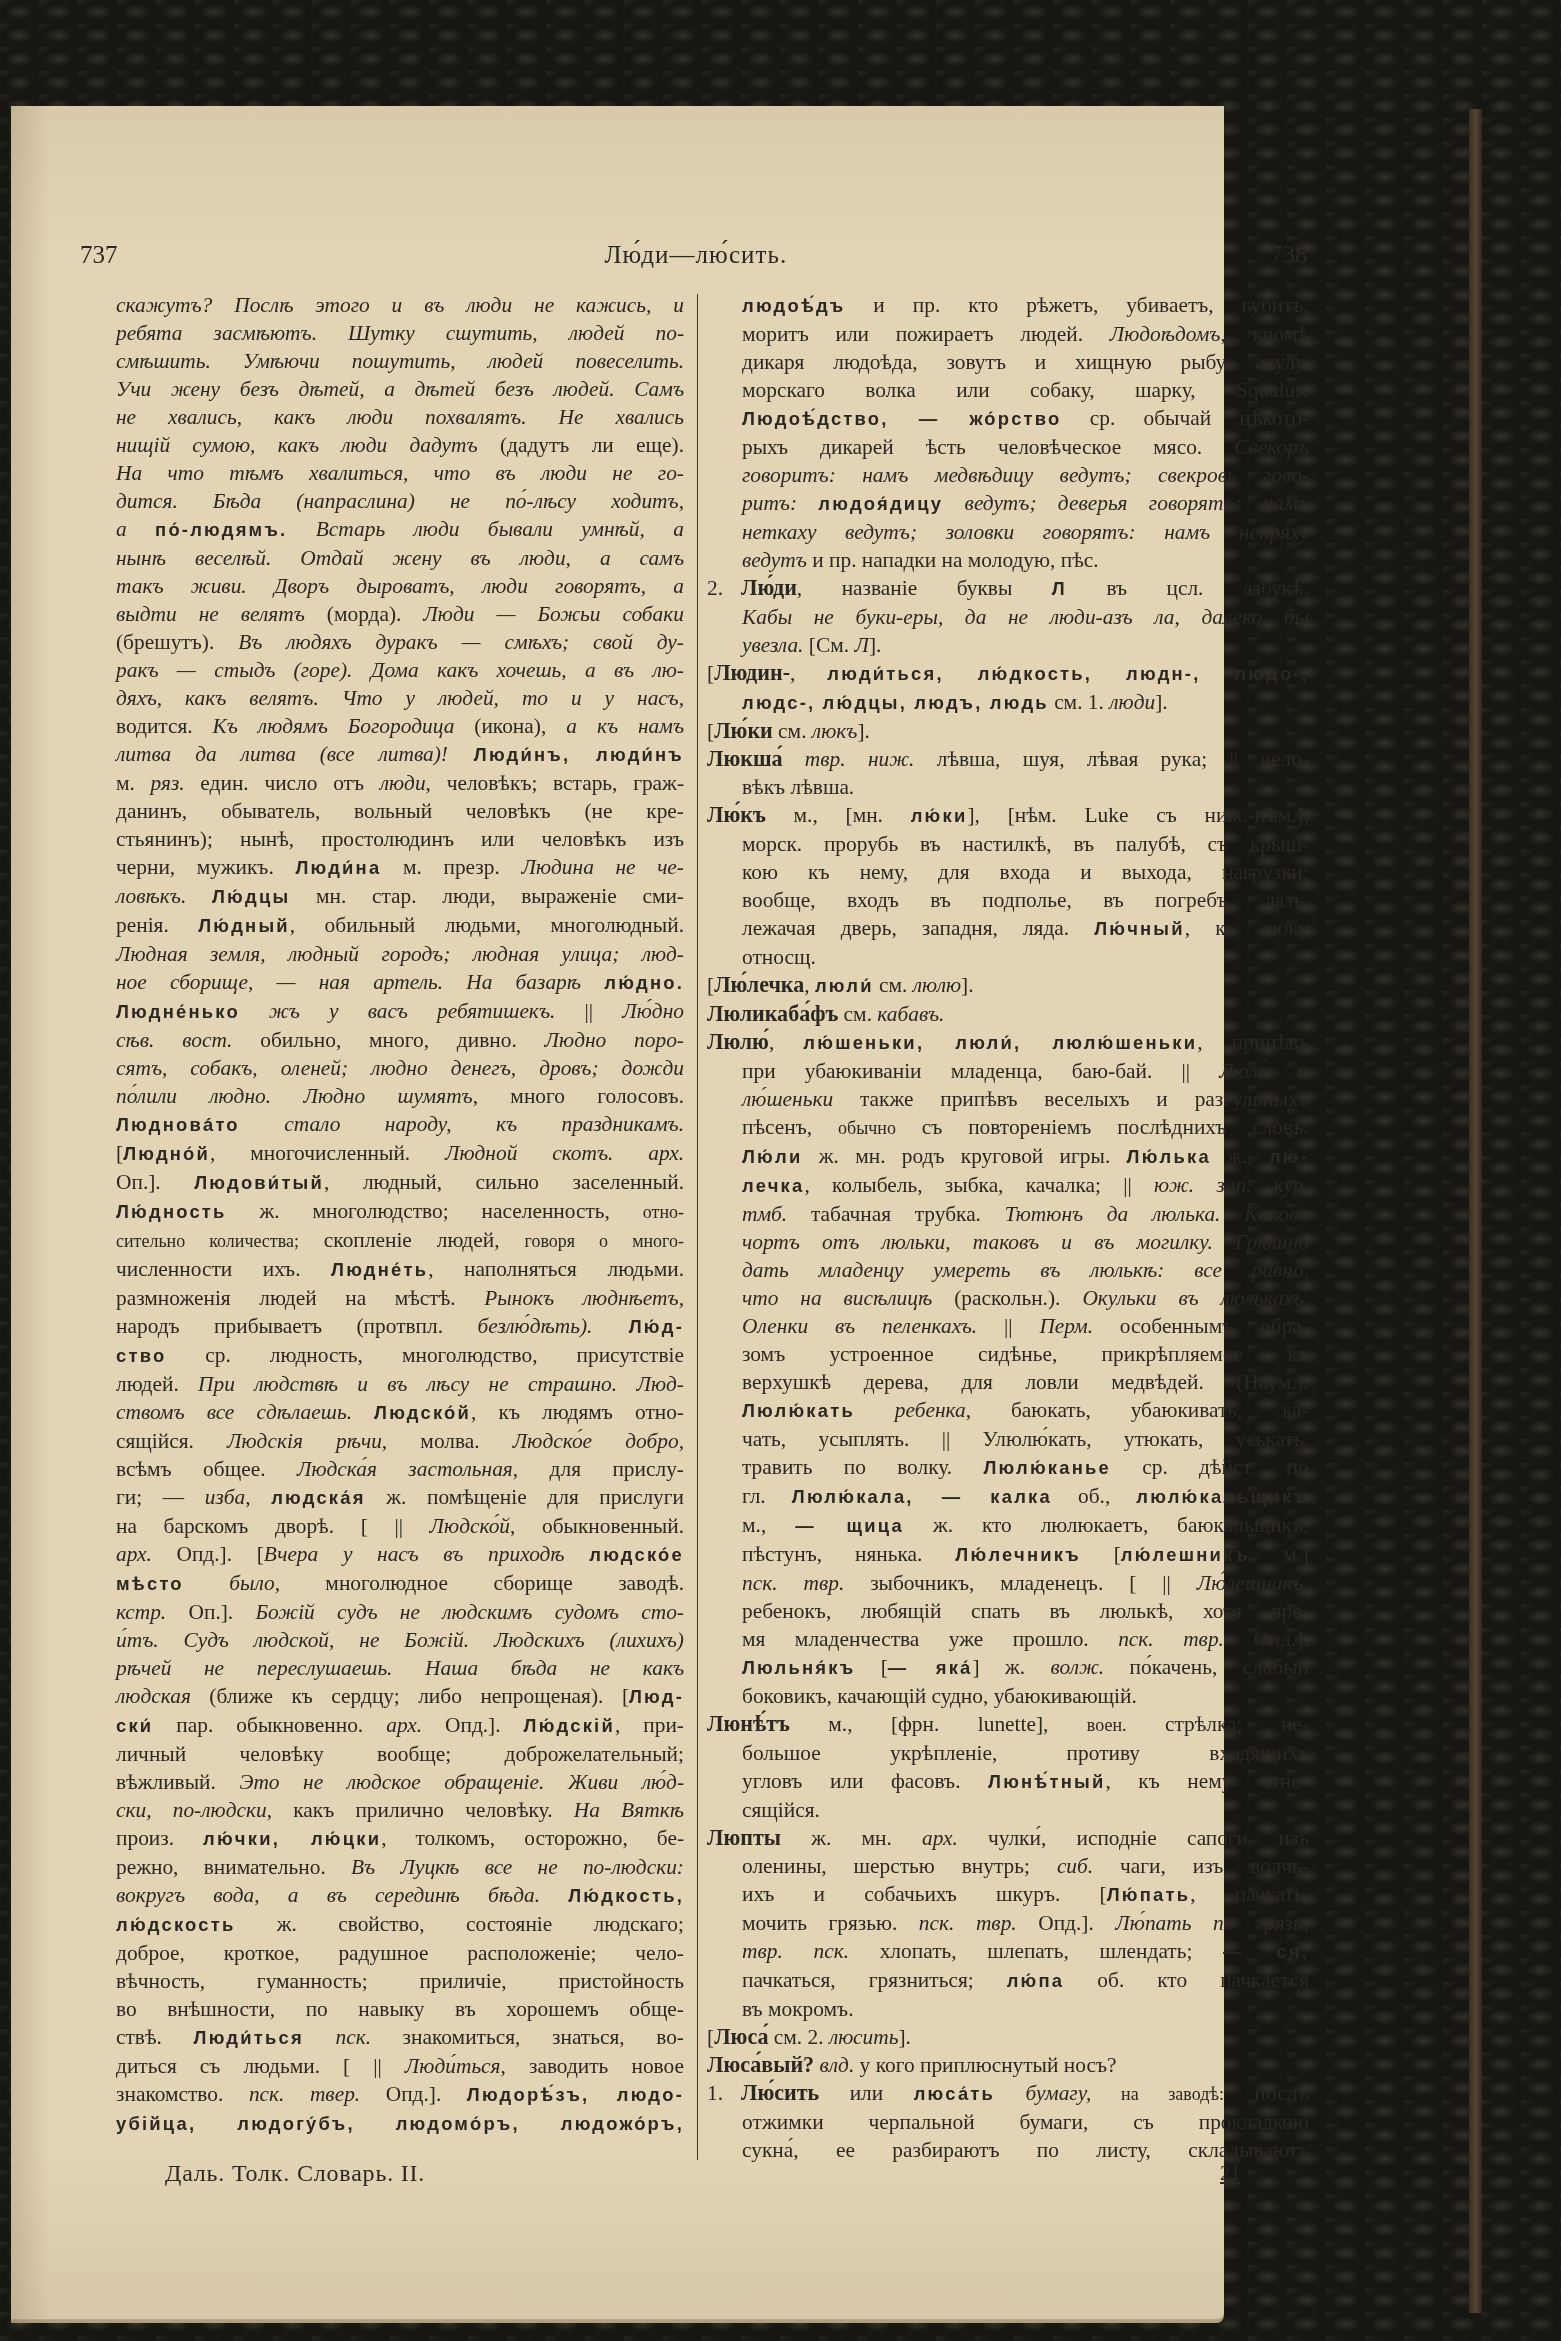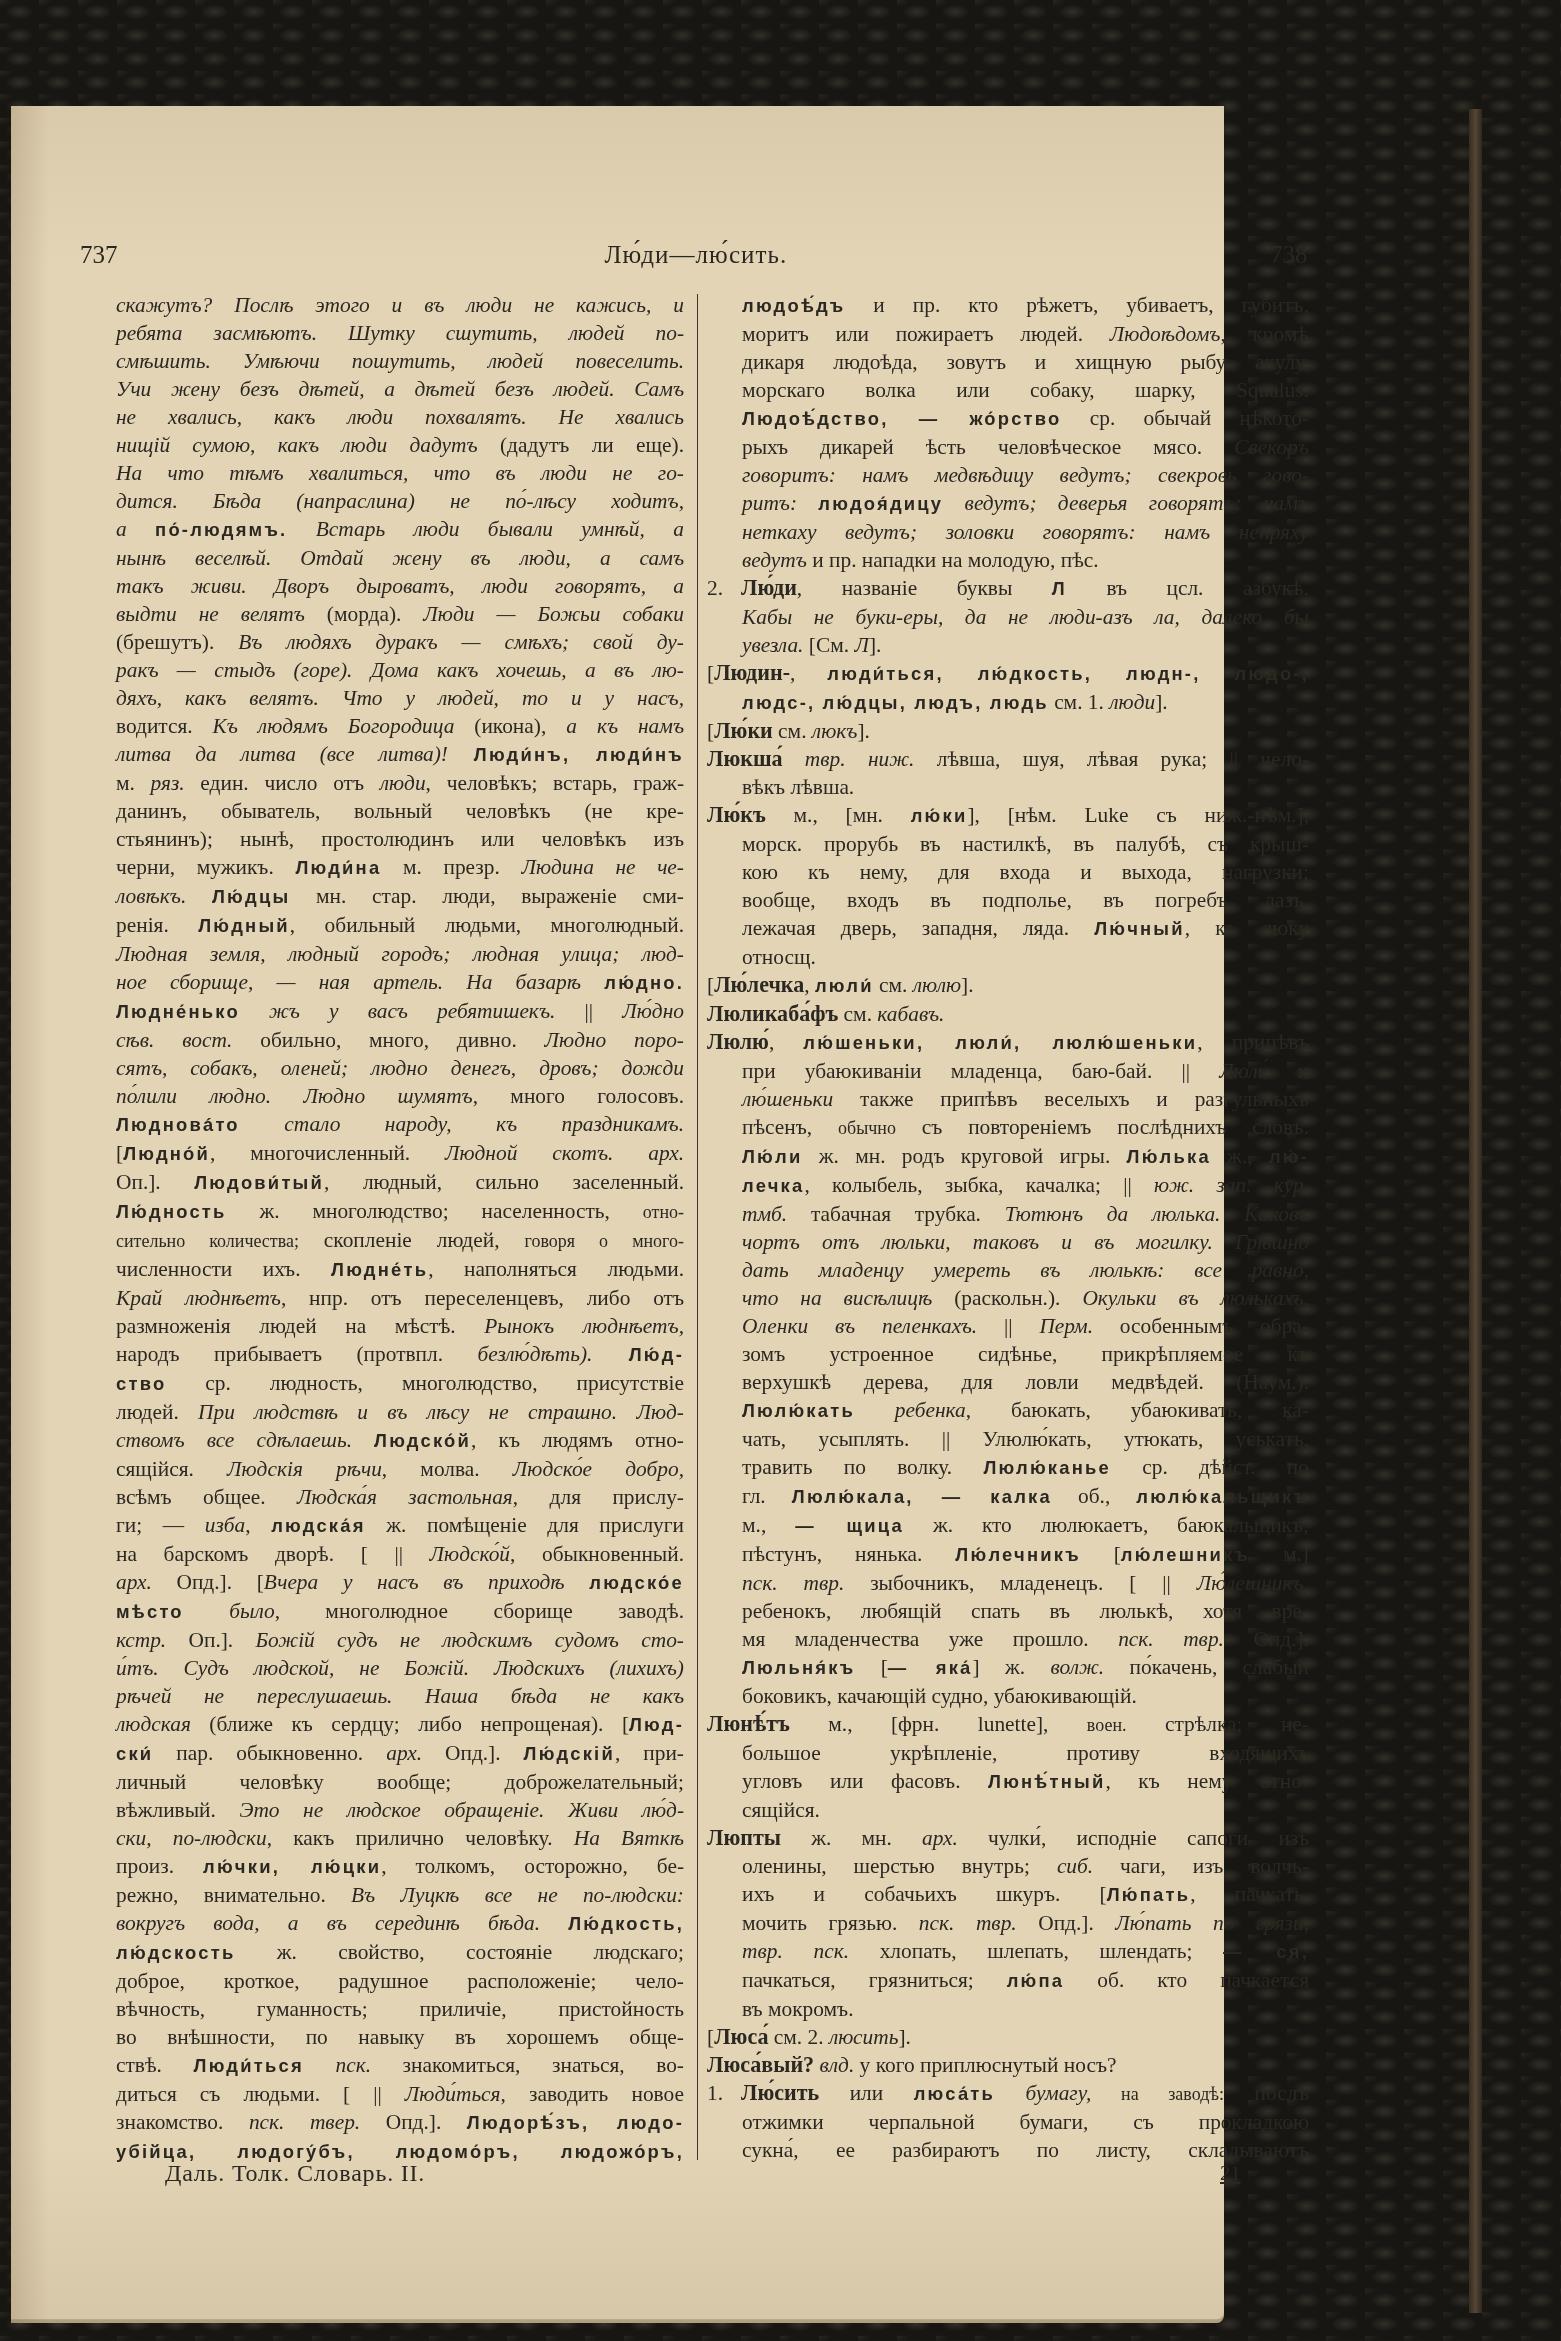--- a/index.html
+++ b/index.html
@@ -81,21 +81,20 @@
       <div class="ln cont"><span class="sg-b">Людне́нько</span><span class="sg-i"> жъ у васъ ребятишекъ.</span><span class="sg-n"> || </span><span class="sg-i">Лю́дно</span></div>
       <div class="ln cont"><span class="sg-i">сѣв. вост.</span><span class="sg-n"> обильно, много, дивно. </span><span class="sg-i">Людно поро-</span></div>
       <div class="ln cont"><span class="sg-i">сятъ, собакъ, оленей; людно денегъ, дровъ; дожди</span></div>
       <div class="ln cont"><span class="sg-i">по́лили людно. Людно шумятъ</span><span class="sg-n">, много голосовъ.</span></div>
       <div class="ln cont"><span class="sg-b">Людновáто</span><span class="sg-i"> стало народу, къ праздникамъ.</span></div>
       <div class="ln cont"><span class="sg-n">[</span><span class="sg-b">Людно́й</span><span class="sg-n">, многочисленный. </span><span class="sg-i">Людной скотъ. арх.</span></div>
       <div class="ln cont"><span class="sg-n">Оп.]. </span><span class="sg-b">Людови́тый</span><span class="sg-n">, людный, сильно заселенный.</span></div>
       <div class="ln cont"><span class="sg-b">Лю́дность</span><span class="sg-n"> ж. многолюдство; населенность, </span><span class="sg-s">отно-</span></div>
       <div class="ln cont"><span class="sg-s">сительно количества;</span><span class="sg-n"> скопленіе людей, </span><span class="sg-s">говоря о много-</span></div>
       <div class="ln cont"><span class="sg-n">численности ихъ. </span><span class="sg-b">Людне́ть</span><span class="sg-n">, наполняться людьми.</span></div>
-      <div class="ln cont"><span class="sg-i">Край люднѣетъ</span><span class="sg-n">, нпр. отъ переселенцевъ, либо отъ</span></div>
       <div class="ln cont"><span class="sg-n">размноженія людей на мѣстѣ. </span><span class="sg-i">Рынокъ люднѣетъ,</span></div>
       <div class="ln cont"><span class="sg-n">народъ прибываетъ (протвпл. </span><span class="sg-i">безлю́дѣть).</span><span class="sg-b"> Лю́д-</span></div>
       <div class="ln cont"><span class="sg-b">ство</span><span class="sg-n"> ср. людность, многолюдство, присутствіе</span></div>
       <div class="ln cont"><span class="sg-n">людей. </span><span class="sg-i">При людствѣ и въ лѣсу не страшно. Люд-</span></div>
       <div class="ln cont"><span class="sg-i">ствомъ все сдѣлаешь. </span><span class="sg-b">Людско́й</span><span class="sg-n">, къ людямъ отно-</span></div>
       <div class="ln cont"><span class="sg-n">сящійся. </span><span class="sg-i">Людскія рѣчи</span><span class="sg-n">, молва. </span><span class="sg-i">Людско́е добро,</span></div>
       <div class="ln cont"><span class="sg-n">всѣмъ общее. </span><span class="sg-i">Людска́я застольная</span><span class="sg-n">, для прислу-</span></div>
       <div class="ln cont"><span class="sg-n">ги; — </span><span class="sg-i">изба</span><span class="sg-n">, </span><span class="sg-b">людска́я</span><span class="sg-n"> ж. помѣщеніе для прислуги</span></div>
       <div class="ln cont"><span class="sg-n">на барскомъ дворѣ. [ || </span><span class="sg-i">Людско́й</span><span class="sg-n">, обыкновенный.</span></div>
       <div class="ln cont"><span class="sg-i">арх.</span><span class="sg-n"> Опд.]. [</span><span class="sg-i">Вчера у насъ въ приходѣ </span><span class="sg-b">людско́е</span></div>

